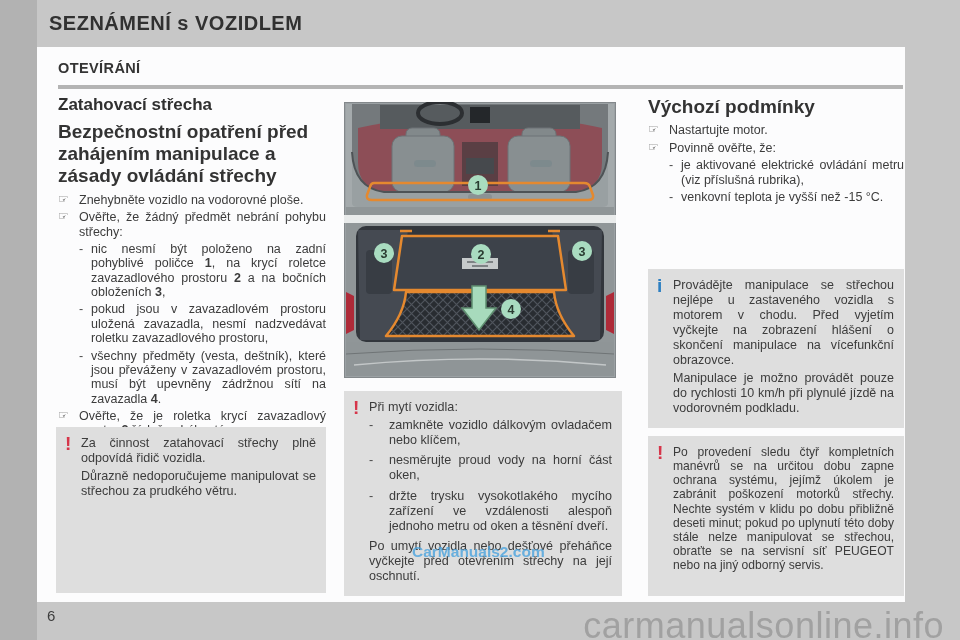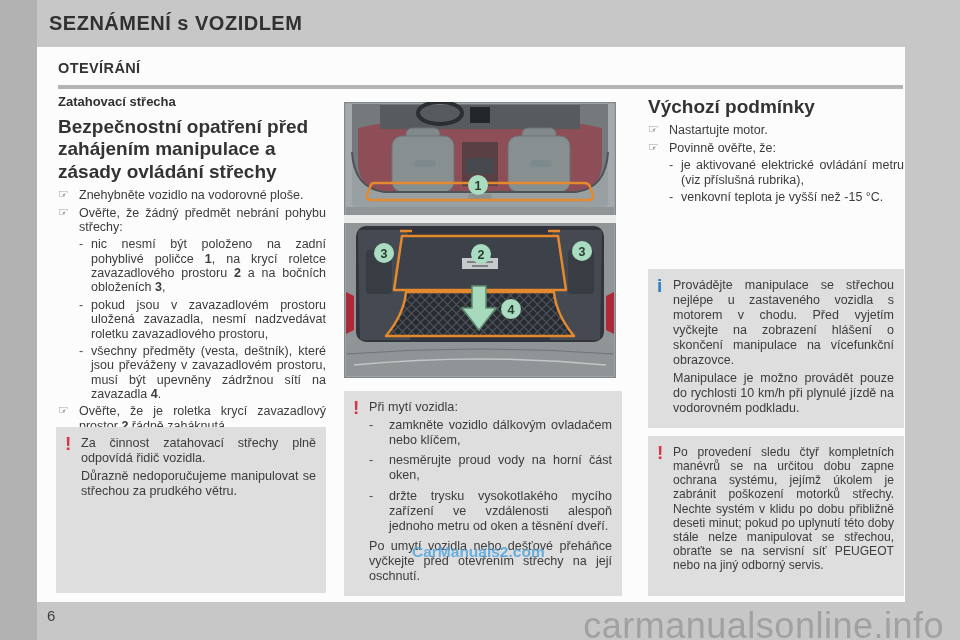--- a/index.html
+++ b/index.html
@@ -12,21 +12,21 @@
   .header { position:absolute; left:37px; top:0; width:785px; height:47px; display:flex; align-items:center; }
   .header h1 { margin:0 0 0 12px; font-size:20px; font-weight:bold; color:#313131; letter-spacing:0.5px; }
   .panel { position:absolute; left:37px; top:47px; width:868px; height:555px; background:#fcfcfd; }
   .section-title { position:absolute; left:21px; top:13px; font-size:14.5px; font-weight:bold; color:#343434; letter-spacing:0.4px; }
   .divider { position:absolute; left:21px; top:38px; width:845px; height:4px; background:#b4b4b4; }
 
   
   .col { position:absolute; font-size:12.5px; line-height:1.15; }
   .col-left  { left:21px;  top:48px;  width:268px; }
   .col-right { left:611px; top:49px;  width:256px; }
-  .col h2 { margin:0 0 6px 0; font-size:13px; font-weight:bold; color:#303030; }
+  .col h2 { margin:0 0 6px 0; font-size:17px; font-weight:bold; color:#303030; }
   .col h3 { margin:0 0 5px 0; font-size:19px; font-weight:bold; color:#333; line-height:1.18; }
   .plist { margin:0; padding:0; list-style:none; }
   .plist li { display:flex; margin:0 0 3px 0; }
   .plist .mk { flex:0 0 21px; color:#4a4a4a; }
   .plist .mk.hand { font-size:12px; }
   .plist li.sub { margin-left:21px; }
   .plist li.sub .mk { flex:0 0 12px; }
   .plist p { margin:0; flex:1; text-align:justify; }
 
   

